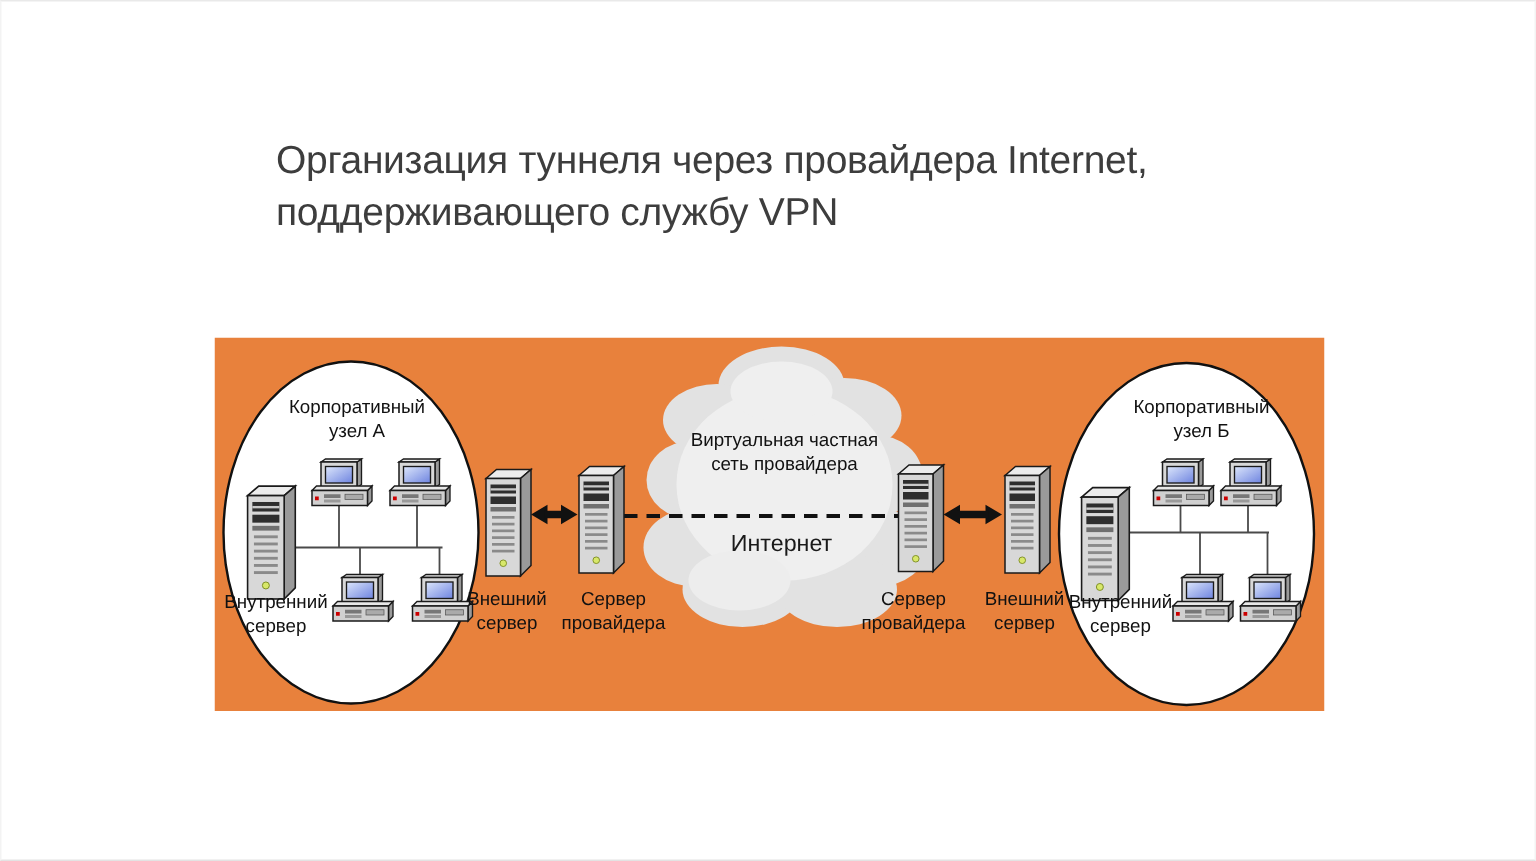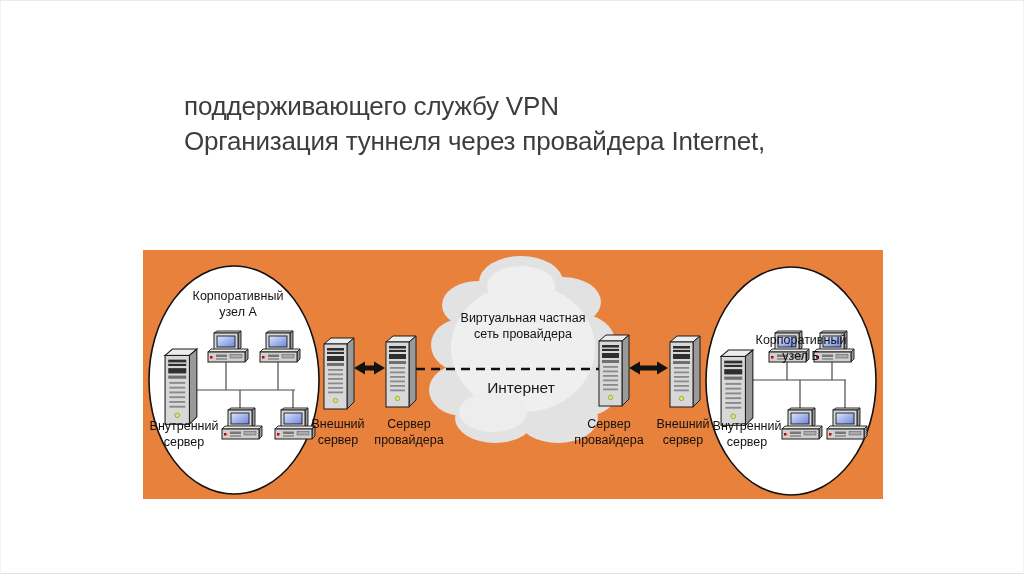--- a/index.html
+++ b/index.html
@@ -11,37 +11,37 @@
     position:absolute;inset:0;background:#ffffff;
     border-top:1px solid #e9e9e9;border-bottom:1px solid #e3e3e3;
     border-left:1px solid #f3f3f3;border-right:1px solid #f3f3f3;
     box-sizing:border-box;
   }
   .title{
     position:absolute;left:183px;top:88px;width:690px;
     font-size:26px;line-height:35px;color:#3d3d3d;letter-spacing:-0.2px;
   }
   .diagram{
-    position:absolute;left:142px;top:249px;width:740px;height:249px;
+    position:absolute;left:142px;top:224px;width:740px;height:249px;
   }
   .diagram svg{position:absolute;left:0;top:0;}
   .lbl{
     position:absolute;text-align:center;color:#111111;
     font-size:12.5px;line-height:16px;z-index:5;
   }
   .lbl.bold{font-weight:normal;font-size:15.5px;line-height:20px;color:#1a1a1a;}
 </style>
 </head>
 <body>
 
 <div class="slide">
 
   <div class="title">
+    <div>Организация туннеля через провайдера Internet,</div>
     <div>поддерживающего службу VPN</div>
-    <div>Организация туннеля через провайдера Internet,</div>
   </div>
 
   <div class="diagram">
     <svg width="740" height="249" viewBox="0 0 740 249">
       <defs>
         <linearGradient id="scr" x1="0" y1="0" x2="1" y2="1">
           <stop offset="0" stop-color="#dce6fb"></stop>
           <stop offset="1" stop-color="#6e84e0"></stop>
         </linearGradient>
         <g id="tower">
@@ -137,21 +137,21 @@
       <use href="#desktop" transform="translate(78,158)"></use>
       <use href="#desktop" transform="translate(131,158)"></use>
 
       <use href="#desktop" transform="translate(625,81)"></use>
       <use href="#desktop" transform="translate(670,81)"></use>
       <use href="#desktop" transform="translate(638,158)"></use>
       <use href="#desktop" transform="translate(683,158)"></use>
     </svg>
 
     <div class="lbl" style="left:40px;top:38px;width:110px;">Корпоративный узел А</div>
-    <div class="lbl" style="left:603px;top:38px;width:110px;margin-top:44px;">Корпоративный узел Б</div>
+    <div class="lbl" style="left:603px;top:38px;width:110px;">Корпоративный узел Б</div>
 
     <div class="lbl" style="left:-4px;top:168px;width:90px;">Внутренний сервер</div>
     <div class="lbl" style="left:150px;top:166px;width:90px;">Внешний сервер</div>
     <div class="lbl" style="left:221px;top:166px;width:90px;">Сервер провайдера</div>
 
     <div class="lbl" style="left:310px;top:60px;width:140px;">Виртуальная частная сеть провайдера</div>
     <div class="lbl bold" style="left:328px;top:128px;width:100px;">Интернет</div>
 
     <div class="lbl" style="left:421px;top:166px;width:90px;">Сервер провайдера</div>
     <div class="lbl" style="left:495px;top:166px;width:90px;">Внешний сервер</div>

